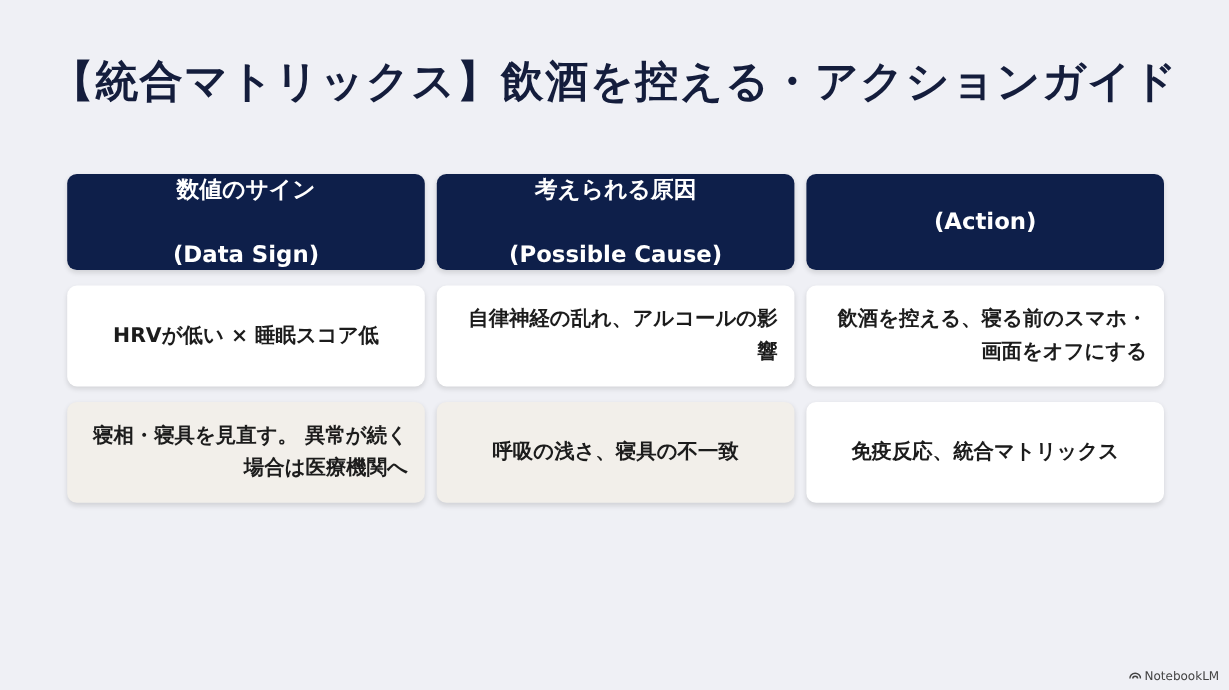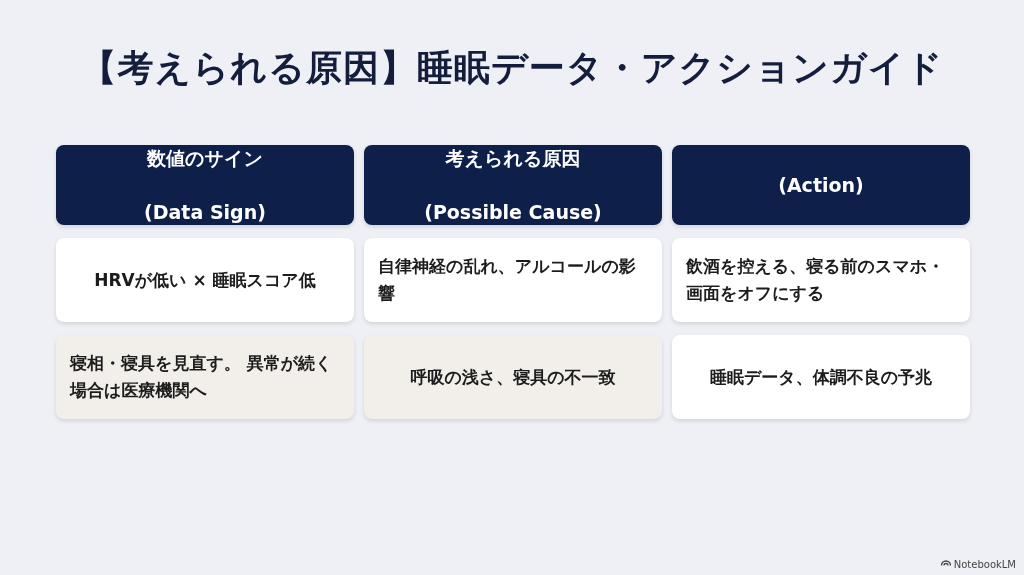--- a/index.html
+++ b/index.html
@@ -29,21 +29,21 @@
     column-gap: 10px;
     grid-template-rows: 80px 84px 84px 84px;
     row-gap: 13px;
   }
   .cell {
     border-radius: 8px;
     display: flex;
     flex-direction: column;
     align-items: center;
     justify-content: center;
-    text-align: left;
+    text-align: right;
     padding: 11px 14px;
     box-shadow: 0 2px 4px rgba(0,0,0,0.12);
     gap: 25px;
   }
   .head {
     background: #0e1f4a;
     color: #ffffff;
     font-size: 19px;
     font-weight: bold;
     line-height: 29px;
@@ -66,21 +66,21 @@
     gap: 3px;
   }
   .wm-icon {
     width: 10px; height: 7px;
     display: inline-block;
   }
 </style>
 </head>
 <body>
 
-<div class="title">【考えられる原因】睡眠データ・アクションガイド</div>
+<div class="title">【統合マトリックス】飲酒を控える・アクションガイド</div>
 
 <div class="grid">
 
   <div class="cell head">
     <div>数値のサイン</div>
     <div>(Data Sign)</div>
   </div>
   <div class="cell head">
     <div>考えられる原因</div>
     <div>(Possible Cause)</div>
@@ -89,21 +89,21 @@
     <div>(Action)</div>
   </div>
 
   <div class="cell body-cell row-white">HRVが低い × 睡眠スコア低</div>
   <div class="cell body-cell row-white">自律神経の乱れ、アルコールの影響</div>
   <div class="cell body-cell row-white">飲酒を控える、寝る前のスマホ・画面をオフにする</div>
 
   <div class="cell body-cell row-beige">寝相・寝具を見直す。 異常が続く場合は医療機関へ</div>
   <div class="cell body-cell row-beige">呼吸の浅さ、寝具の不一致</div>
 
-  <div class="cell body-cell row-white">睡眠データ、体調不良の予兆</div>
+  <div class="cell body-cell row-white">免疫反応、統合マトリックス</div>
 </div>
 
 <div class="watermark">
   <svg class="wm-icon" viewBox="0 0 10 7">
     <path d="M0.5 6.5 A4.5 4.5 0 0 1 9.5 6.5" fill="none" stroke="#444" stroke-width="1.3"></path>
     <path d="M3 6.5 A2 2 0 0 1 7 6.5" fill="none" stroke="#444" stroke-width="1.3"></path>
   </svg>
   <span>NotebookLM</span>
 </div>
 

